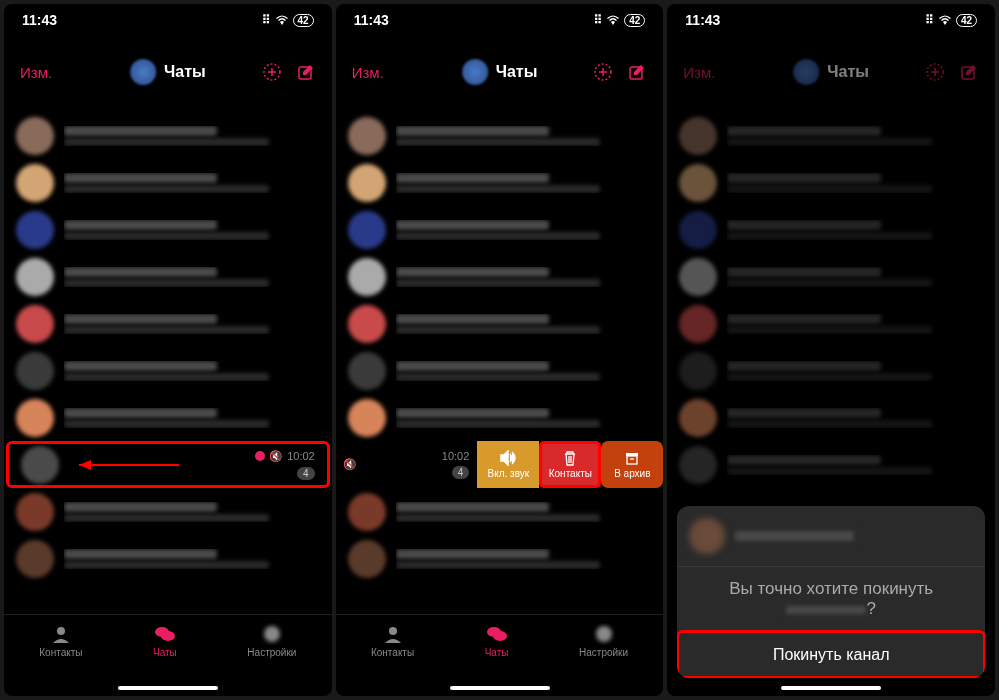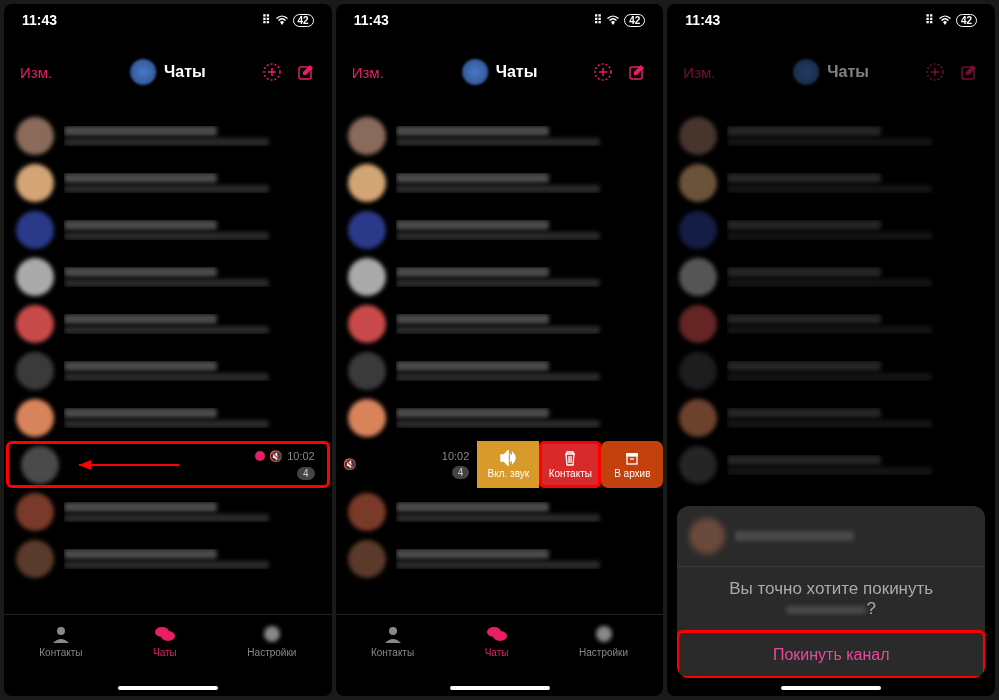--- a/index.html
+++ b/index.html
@@ -225,21 +225,21 @@
     .sheet-confirm {
       padding: 12px;
       text-align: center;
       color: #aaa;
       font-size: 17px;
       border-top: 1px solid #3a3a3a;
     }
     .sheet-action {
       padding: 14px;
       text-align: center;
-      color: #ec4899;
+      color: #ffffff;
       font-size: 16px;
       border-top: 1px solid #3a3a3a;
     }
     .sheet-action.highlighted {
       outline: 3px solid #ff0000;
       outline-offset: -2px;
       border-radius: 6px;
     }
     .sheet-cancel {
       background: #2a2a2a;

